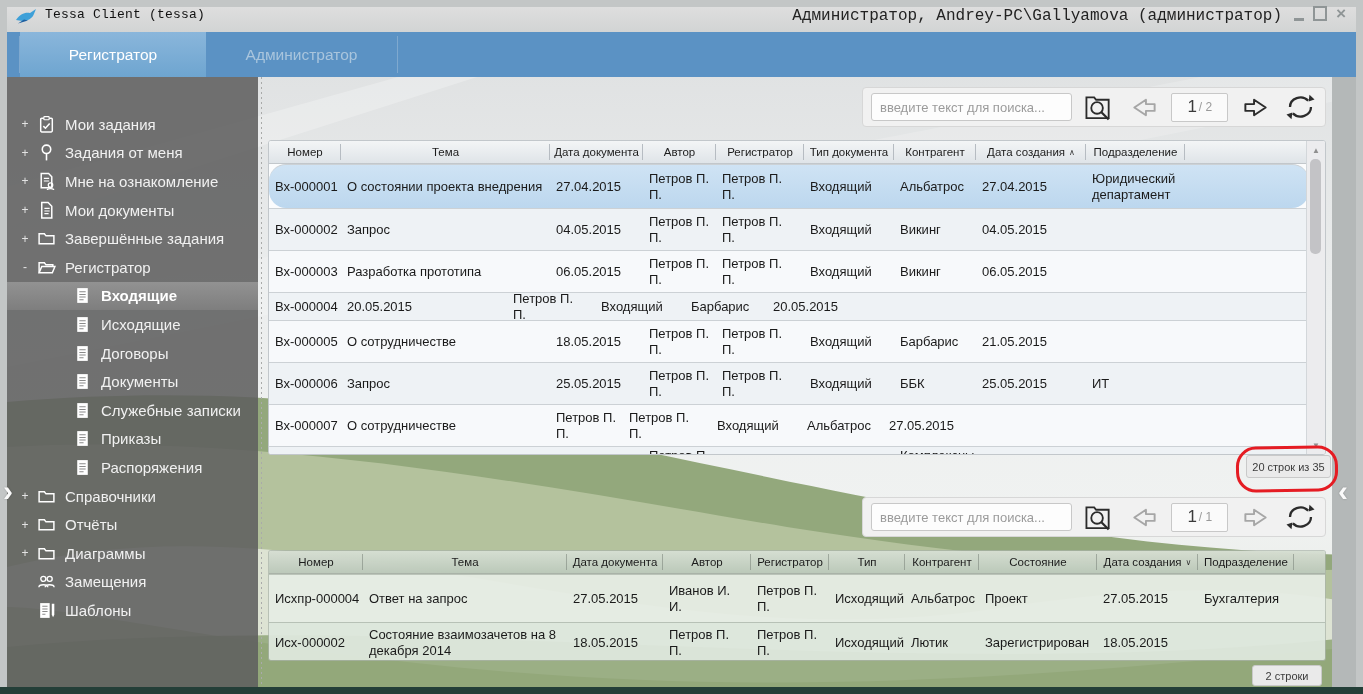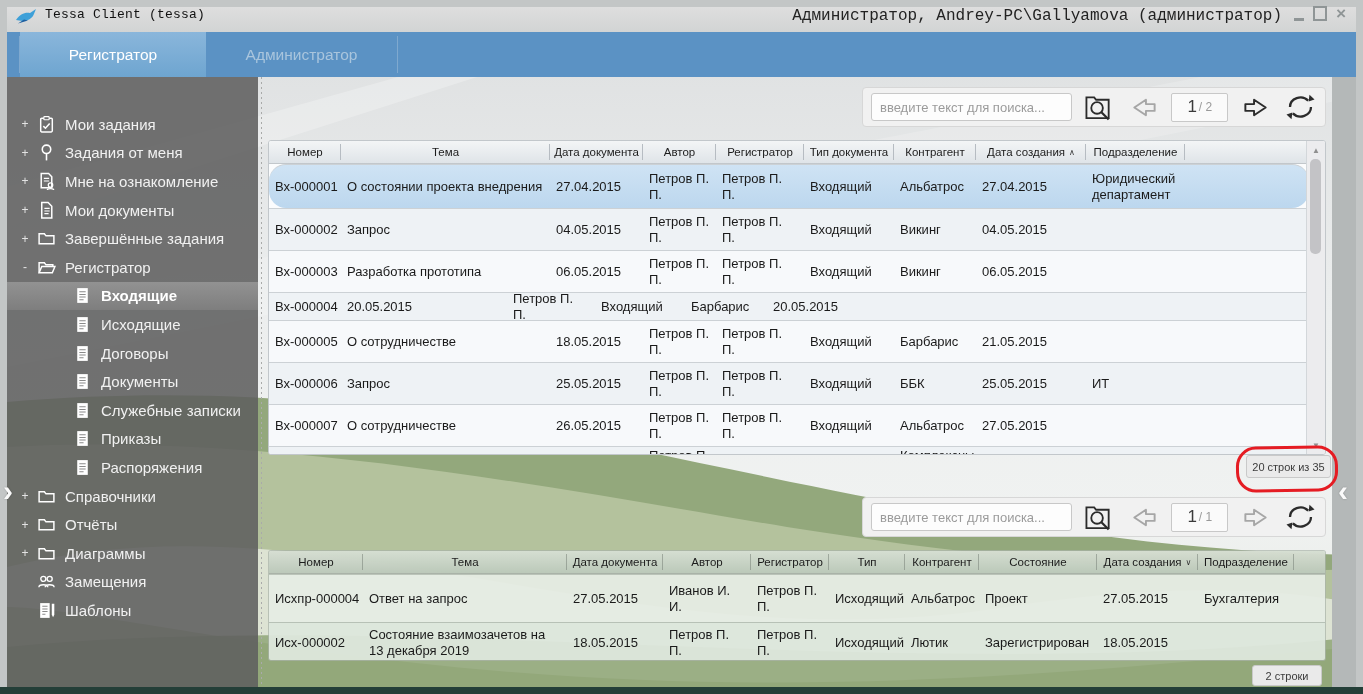--- a/index.html
+++ b/index.html
@@ -589,23 +589,20 @@
         </div>
         <div class="td" style="width: 124px;"></div>
       </div>
       <div class="tr" style="height: 42px;">
         <div class="td" style="width: 72px;">
           <span>Вх-000007</span>
         </div>
         <div class="td" style="width: 209px;">
           <span>О сотрудничестве</span>
         </div>
-        <div class="td" style="width: 93px;">
-          <span>26.05.2015</span>
-        </div>
         <div class="td" style="width: 73px;">
           <span>Петров П. П.</span>
         </div>
         <div class="td" style="width: 88px;">
           <span>Петров П. П.</span>
         </div>
         <div class="td" style="width: 90px;">
           <span>Входящий</span>
         </div>
         <div class="td" style="width: 82px;">
@@ -759,21 +756,21 @@
         <div class="td" style="width: 96px;">
           <span>Бухгалтерия</span>
         </div>
         <div class="td" style="width: 32px;"></div>
       </div>
       <div class="tr" style="height: 40px;">
         <div class="td" style="width: 94px;">
           <span>Исх-000002</span>
         </div>
         <div class="td" style="width: 204px;">
-          <span>Состояние взаимозачетов на 13 декабря 2019</span>
+          <span>Состояние взаимозачетов на 8 декабря 2014</span>
         </div>
         <div class="td" style="width: 96px;">
           <span>18.05.2015</span>
         </div>
         <div class="td" style="width: 88px;">
           <span>Петров П. П.</span>
         </div>
         <div class="td" style="width: 78px;">
           <span>Петров П. П.</span>
         </div>

